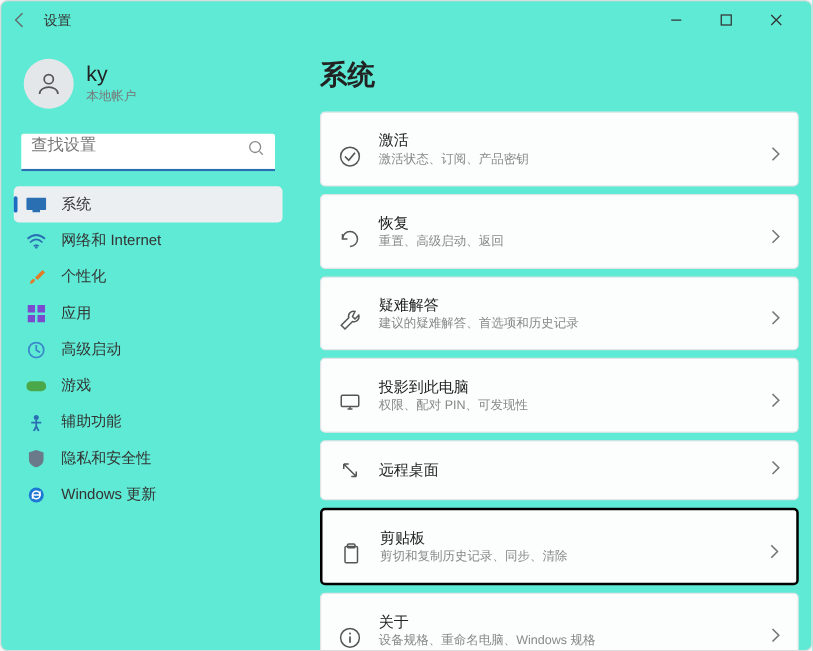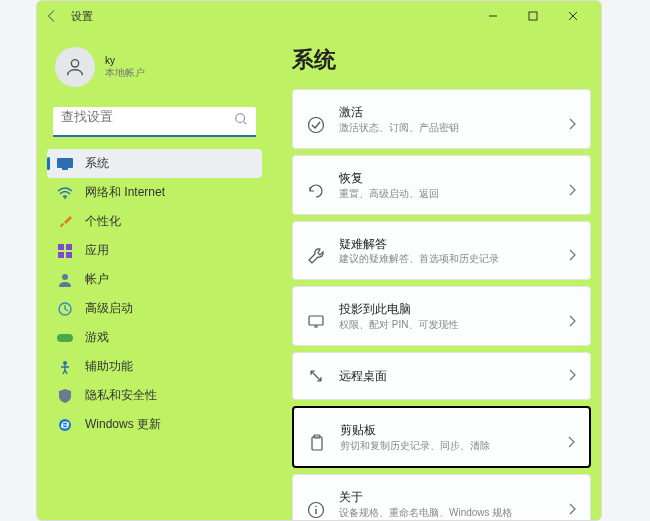--- a/index.html
+++ b/index.html
@@ -1,29 +1,29 @@
 <!DOCTYPE html>
 <html><head>
 <meta charset="utf-8">
 <style>
 * { margin: 0; padding: 0; box-sizing: border-box; font-family: "Microsoft YaHei", "Segoe UI", sans-serif; }
 body { background: #f3f5f7; width: 650px; height: 521px; overflow: hidden; }
-.window { width: 566px; height: 521px; background: #bef264; border: 1px solid #dcdcdc; border-radius: 6px; position: relative; margin-left: 36px; }
+.window { width: 650px; height: 521px; background: #5eead4; border: 1px solid #dcdcdc; border-radius: 6px; position: relative; }
 .titlebar { height: 30px; display: flex; align-items: center; padding: 0 8px; }
 .titlebar-left { display: flex; align-items: center; gap: 12px; }
 .back-arrow { width: 14px; height: 14px; display: flex; align-items: center; justify-content: center; color: #666; }
 .title-text { font-size: 11px; color: #333; }
 .titlebar-right { margin-left: auto; display: flex; gap: 0; }
 .winbtn { width: 40px; height: 28px; display: flex; align-items: center; justify-content: center; color: #333; }
 .body { display: flex; height: calc(100% - 30px); }
 .sidebar { width: 235px; padding: 8px 10px; }
 .account { display: flex; align-items: center; gap: 10px; padding: 8px 8px 14px 8px; }
 .avatar { width: 40px; height: 40px; border-radius: 50%; background: #e4e7ea; display: flex; align-items: center; justify-content: center; }
 .avatar svg { width: 22px; height: 22px; color: #555; }
-.account-info .name { font-size: 10px; color: #222; font-weight: 500; }
+.account-info .name { font-size: 17px; color: #222; font-weight: 500; }
 .account-info .sub { font-size: 10px; color: #777; }
 .search { margin: 6px 6px 12px 6px; position: relative; border-bottom: 2px solid #2b6fb3; background: #fff; height: 30px; border-radius: 2px 2px 0 0; }
 .search input { border: none; outline: none; width: 100%; height: 100%; padding: 0 28px 13px 8px; font-size: 13px; background: transparent; color: #333; }
 .search-icon { position: absolute; right: 8px; top: 50%; transform: translateY(-50%); color: #888; }
 .nav { margin-top: 4px; }
 .nav-item { display: flex; align-items: center; gap: 12px; padding: 6px 10px; font-size: 12px; color: #333; border-radius: 4px; position: relative; }
 .nav-item.selected { background: #eceff2; }
 .nav-item.selected::before { content: ""; position: absolute; left: 0; top: 8px; bottom: 8px; width: 3px; background: #1e6dc0; border-radius: 2px; }
 .nav-icon { width: 16px; height: 16px; display: flex; align-items: center; justify-content: center; }
 .main { flex: 1; padding: 14px 10px 0 20px; overflow-y: auto; }
@@ -128,29 +128,20 @@
                 <rect x="8" y="0" width="6" height="6" fill="#7a4bcf"></rect>
                 <rect x="0" y="8" width="6" height="6" fill="#7a4bcf"></rect>
                 <rect x="8" y="8" width="6" height="6" fill="#7a4bcf"></rect>
               </svg>
             </span>
             <span>应用</span>
           </div>
           <div class="nav-item">
             <span class="nav-icon">
               <svg width="14" height="14" viewBox="0 0 14 14">
-                <circle cx="7" cy="4" r="3" fill="#5a7a9a"></circle>
-                <path d="M1 14 Q1 9 7 9 Q13 9 13 14z" fill="#5a7a9a"></path>
-              </svg>
-            </span>
-            <span>帐户</span>
-          </div>
-          <div class="nav-item">
-            <span class="nav-icon">
-              <svg width="14" height="14" viewBox="0 0 14 14">
                 <circle cx="7" cy="7" r="6" stroke="#3a89c9" fill="none" stroke-width="1.4"></circle>
                 <path d="M7 3v4l3 2" stroke="#3a89c9" fill="none" stroke-width="1.4"></path>
               </svg>
             </span>
             <span>高级启动</span>
           </div>
           <div class="nav-item">
             <span class="nav-icon">
               <svg width="16" height="12" viewBox="0 0 16 12">
                 <rect x="0" y="2" width="16" height="8" rx="4" fill="#4aa84a"></rect>

